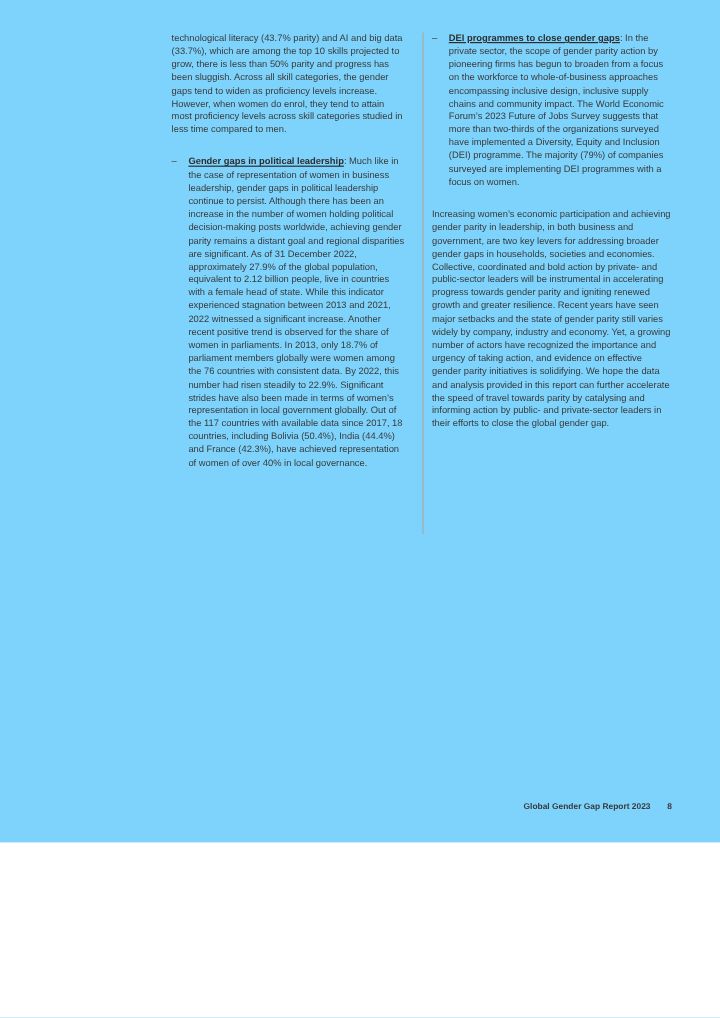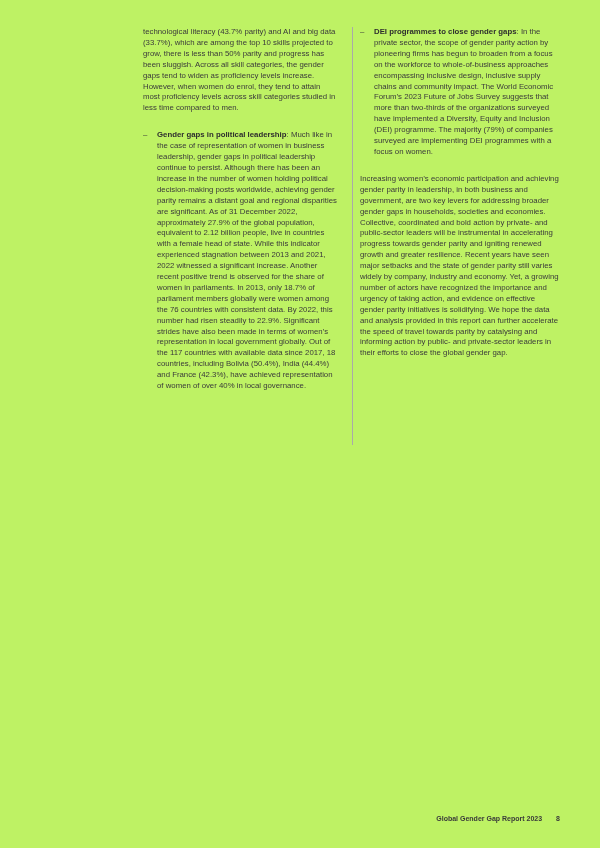--- a/index.html
+++ b/index.html
@@ -7,22 +7,22 @@
   body {
     width: 600px;
     height: 848px;
     background: #ffffff;
     font-family: "Liberation Sans", "DejaVu Sans", sans-serif;
     color: #3a3a3a;
   }
   .page {
     position: relative;
     width: 600px;
-    height: 848px;
-    background: #bef264;
+    height: 702px;
+    background: #7dd3fc;
     overflow: hidden;
   }
   .columns {
     position: absolute;
     left: 143px;
     top: 27px;
     width: 417px;
     display: flex;
     align-items: flex-start;
   }
@@ -38,21 +38,21 @@
   }
   .para { margin: 0; text-align: left; }
   .mt { margin-top: 16px; }
   .bullet { display: flex; align-items: flex-start; }
   .bullet .dash {
     flex: 0 0 14px;
     width: 14px;
     display: inline-block;
   }
   .bullet .bullet-text { flex: 1; }
-  .bullet-lead { font-weight: bold; color: #2e2e2e; }
+  .bullet-lead { font-weight: bold; color: #2e2e2e; text-decoration: underline; }
   .footer {
     position: absolute;
     right: 40px;
     bottom: 25px;
     font-size: 7px;
     line-height: 9px;
     font-weight: bold;
     color: #3a3a3a;
     display: flex;
     align-items: baseline;

